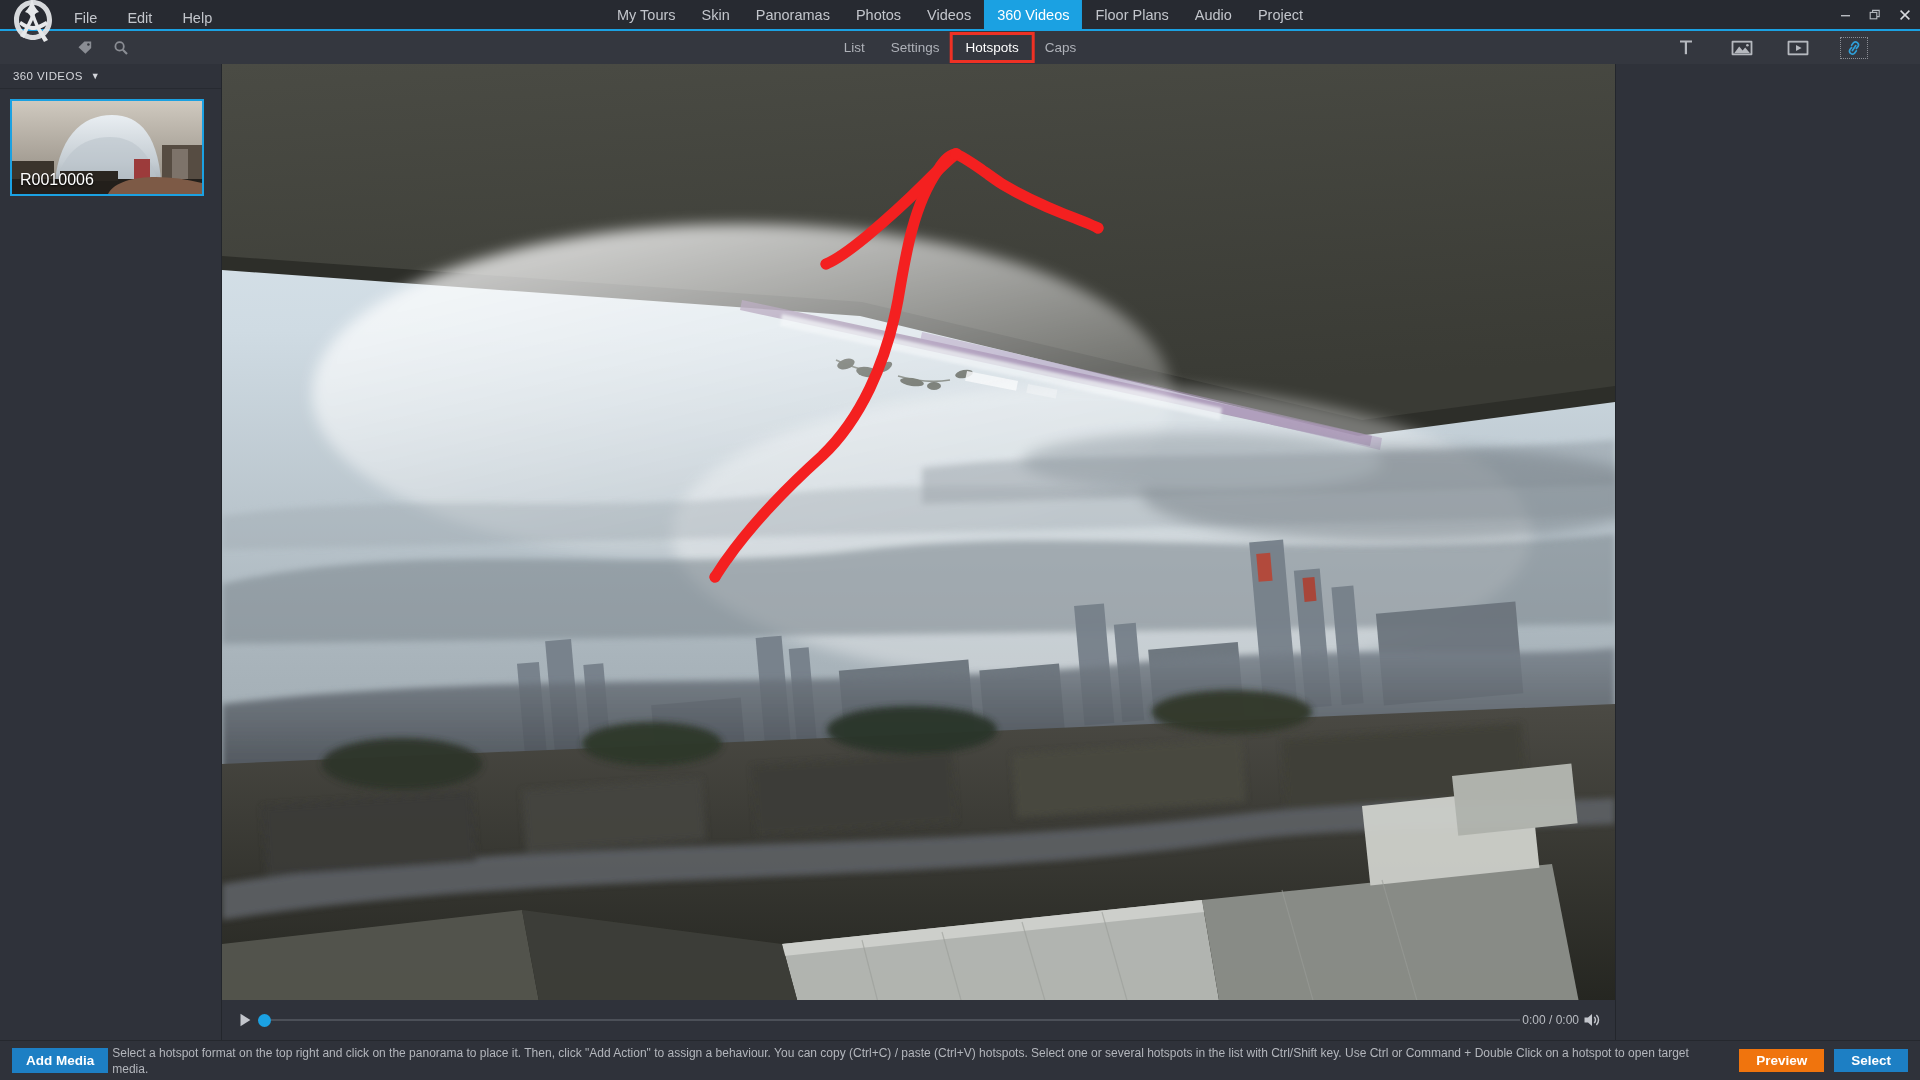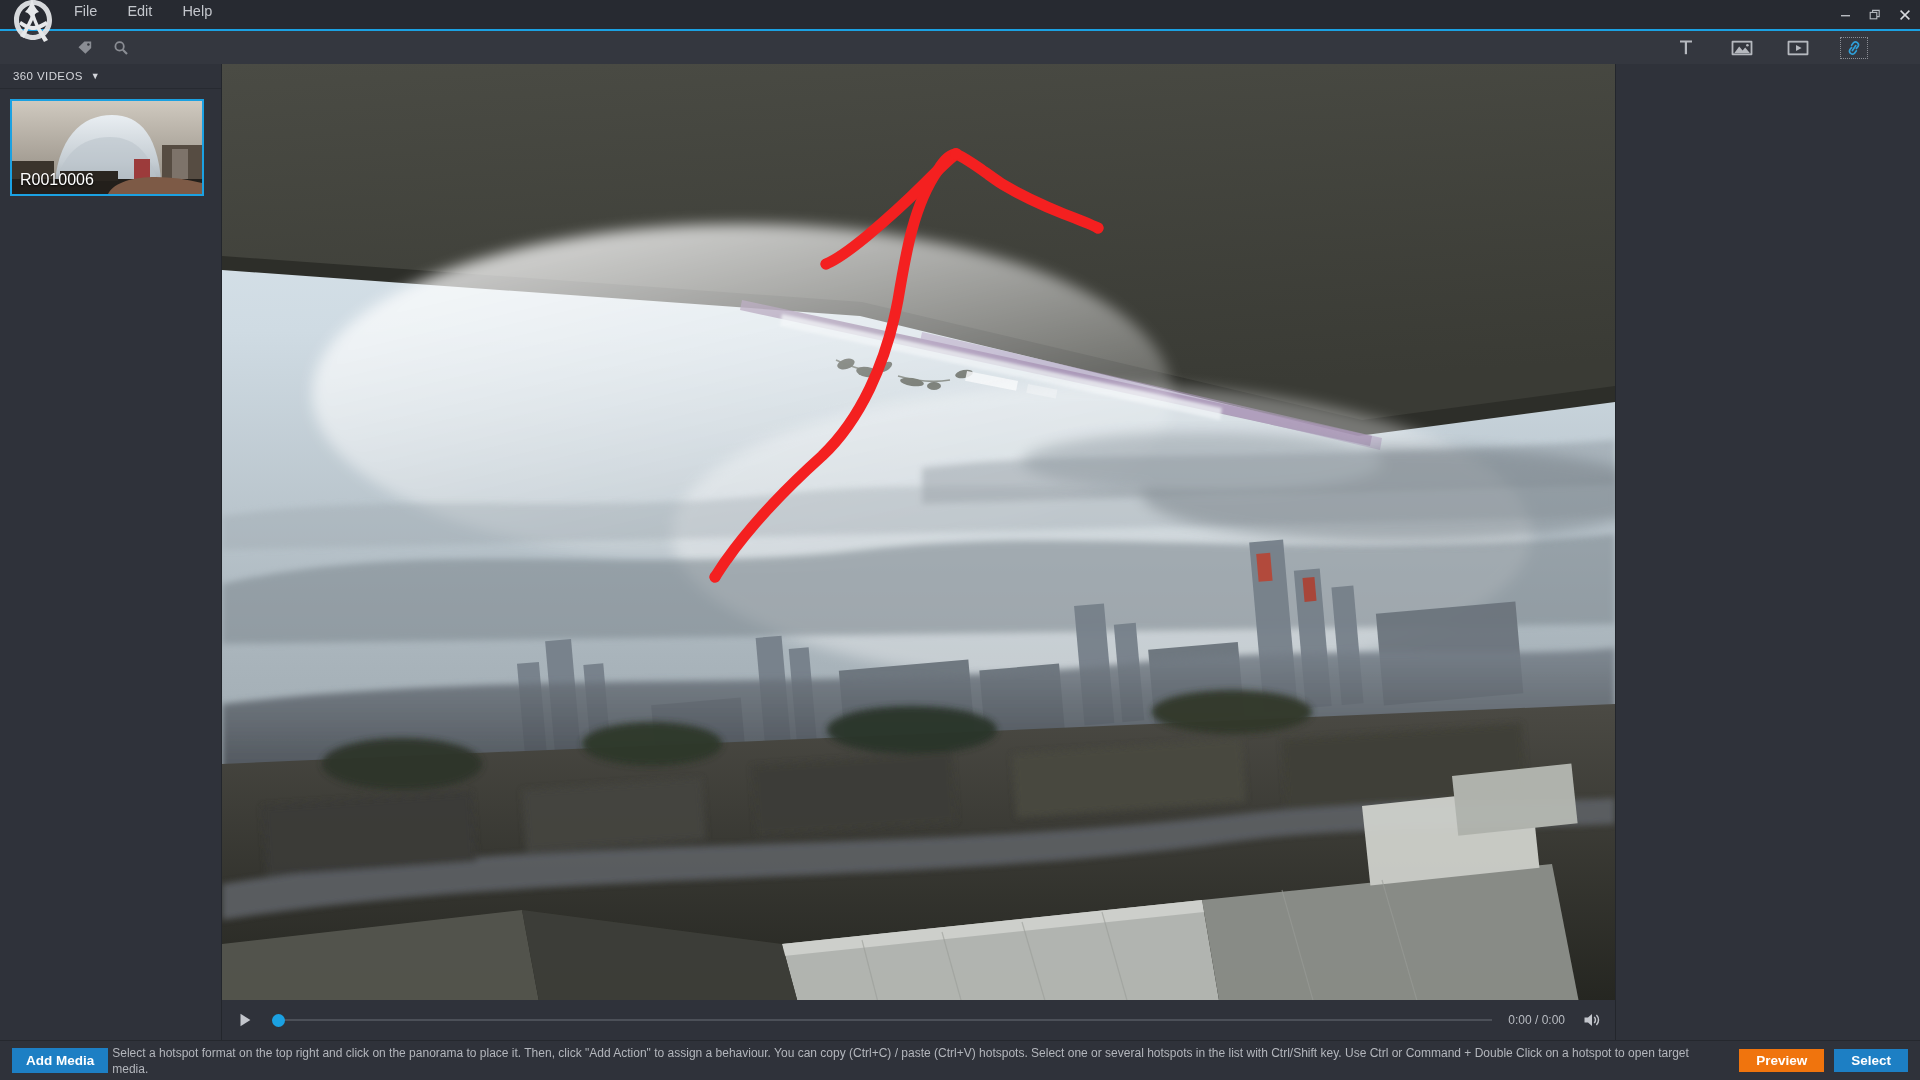--- a/index.html
+++ b/index.html
@@ -9,21 +9,21 @@
     font-family: "Liberation Sans", sans-serif;
     overflow: hidden;
     color: #c8cad0;
   }
   #app { position: relative; width: 1920px; height: 1080px; }
 
   
   .titlebar {
     position: absolute; top: 0; left: 0; width: 1920px; height: 29px;
     background: #272a31;
-    display: flex; align-items: flex-start;
+    display: flex; align-items: flex-end;
   }
   .logo-slot { width: 62px; height: 29px; position: relative; }
   .logo-mark {
     position: absolute; left: 12px; top: -2px; width: 42px; height: 58px;
     z-index: 40; pointer-events: none;
   }
   .menu-items { display: flex; align-items: center; gap: 26px; margin-left: 10px; }
   .menu-item {
     font-size: 14.5px; color: #c3c6cc; padding: 3px 2px; cursor: default;
   }
@@ -114,21 +114,21 @@
   
   .viewer {
     position: absolute; top: 64px; left: 222px; width: 1393px; height: 954px;
     background: #15171a; overflow: hidden;
   }
   .video-stage { position: absolute; inset: 0; overflow: hidden; }
 
   .playerbar {
     position: absolute; top: 1000px; left: 222px; width: 1393px; height: 40px;
     background: #2f323a;
-    display: flex; align-items: center; gap: 16px; padding: 0 12px;
+    display: flex; align-items: center; gap: 2px; padding: 0 12px;
   }
   .play-btn {
     width: 22px; height: 22px; display: flex; align-items: center; justify-content: center;
     cursor: default;
   }
   .scrub {
     position: relative; flex: 1; height: 22px; display: flex; align-items: center; cursor: default;
   }
   .scrub-track { position: absolute; left: 0; right: 0; height: 2px; background: #4c5058; }
   .scrub-knob {
@@ -172,20 +172,31 @@
 <div id="app">
 
   <div class="titlebar">
     <div class="logo-slot"></div>
     <div class="menu-items">
       <div class="menu-item">File</div>
       <div class="menu-item">Edit</div>
       <div class="menu-item">Help</div>
     </div>
 
+    <div class="toptabs">
+      <div class="toptab">My Tours</div>
+      <div class="toptab">Skin</div>
+      <div class="toptab">Panoramas</div>
+      <div class="toptab">Photos</div>
+      <div class="toptab">Videos</div>
+      <div class="toptab active">360 Videos</div>
+      <div class="toptab">Floor Plans</div>
+      <div class="toptab">Audio</div>
+      <div class="toptab">Project</div>
+    </div>
 
     <div class="wincontrols">
       <div class="wc">
         <svg width="11" height="11" viewBox="0 0 11 11">
             <rect x="1" y="6" width="9" height="1.4" fill="#b8bbc1"></rect>
           </svg>
       </div>
       <div class="wc">
         <svg width="12" height="12" viewBox="0 0 12 12" fill="none" stroke="#b8bbc1" stroke-width="1.1">
           <rect x="1.2" y="3.4" width="6.6" height="6.4"></rect>
@@ -212,20 +223,26 @@
         </svg>
       </div>
       <div class="mini-icon">
         <svg width="16" height="16" viewBox="0 0 16 16" fill="none" stroke="#9a9da3" stroke-width="1.8">
           <circle cx="6.6" cy="6.4" r="4.2"></circle>
             <line x1="9.8" y1="9.8" x2="14" y2="14" stroke-width="2.1"></line>
         </svg>
       </div>
     </div>
 
+    <div class="subtabs">
+      <div class="subtab">List</div>
+      <div class="subtab">Settings</div>
+      <div class="subtab active highlighted">Hotspots</div>
+      <div class="subtab">Caps</div>
+    </div>
 
     <div class="subbar-right">
       <div class="tool-icon">
         <svg width="16" height="17" viewBox="0 0 16 17">
           <rect x="2" y="1.5" width="12" height="2" fill="#b5b8be"></rect>
           <rect x="6.8" y="2.2" width="2.2" height="13" fill="#b5b8be"></rect>
         </svg>
       </div>
       <div class="tool-icon">
         <svg width="22" height="16" viewBox="0 0 22 16">

